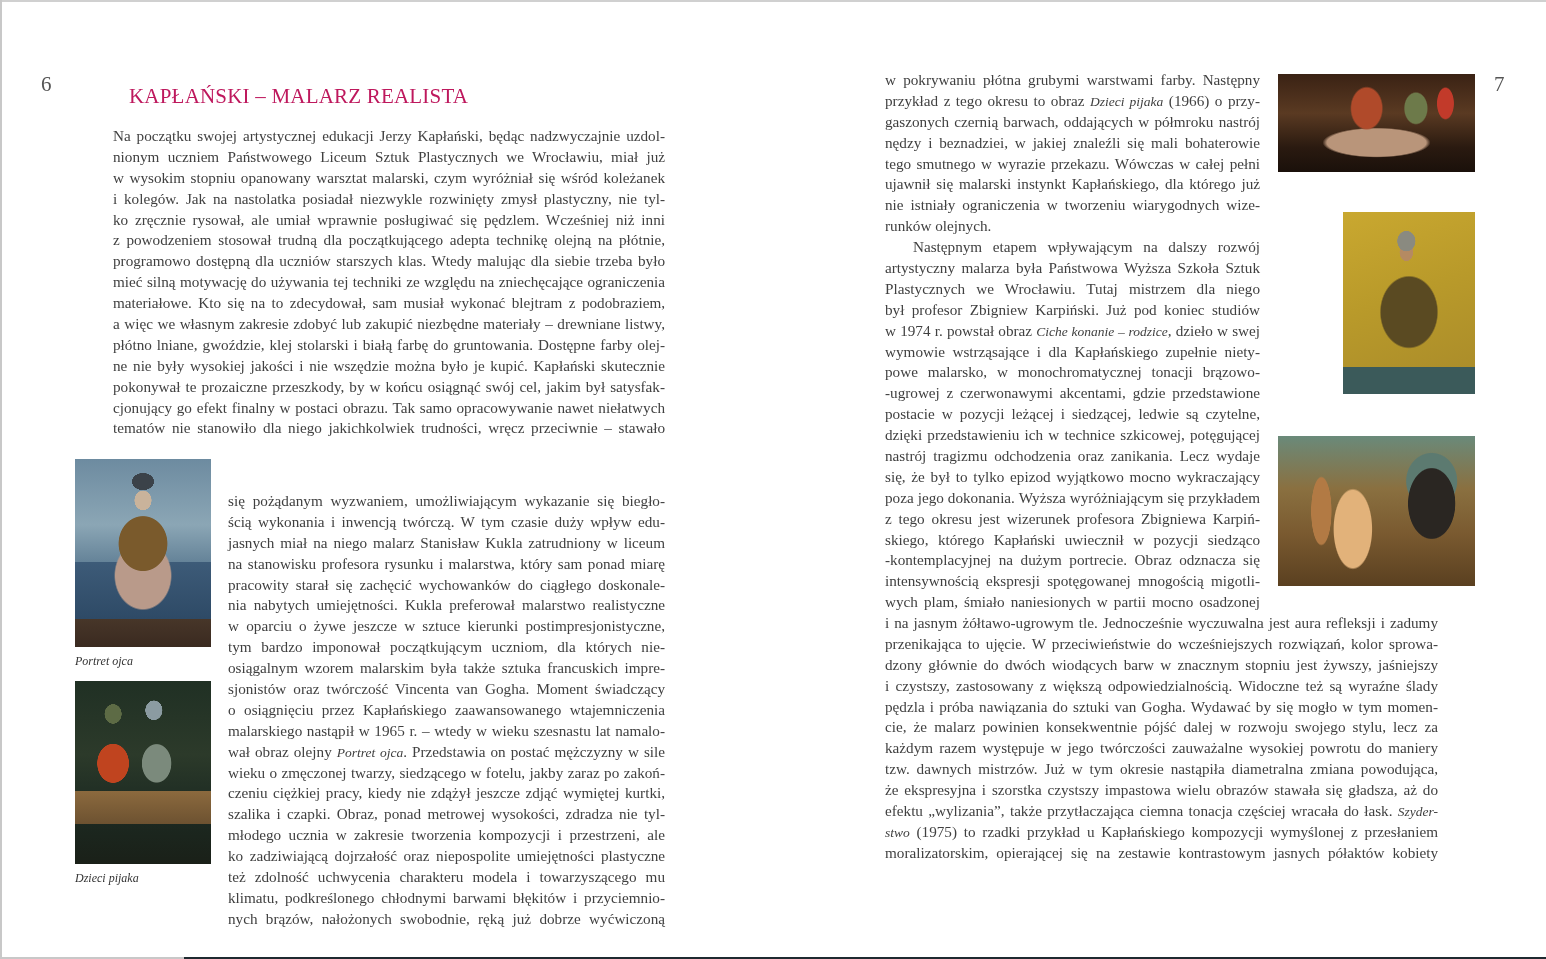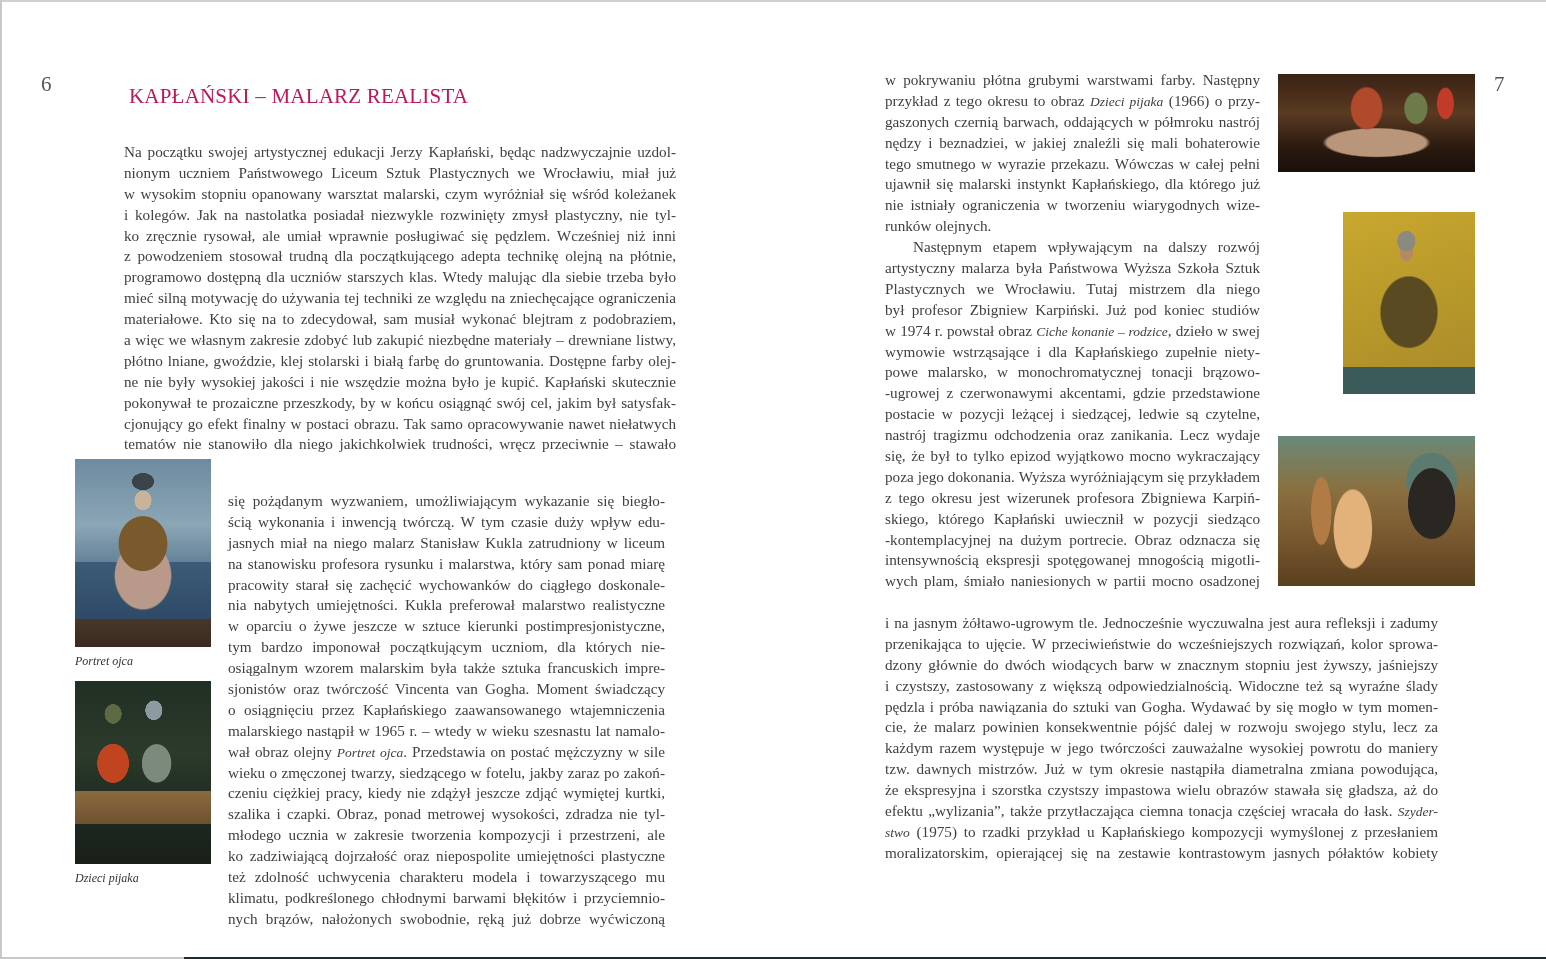--- a/index.html
+++ b/index.html
@@ -88,21 +88,21 @@
 
 <div class="frame-top"></div>
 <div class="frame-left"></div>
 <div class="frame-bottom-l"></div>
 <div class="frame-bottom-d"></div>
 
 <div>
   <div class="page-number pn-left">6</div>
   <h1 class="chapter-title">KAPŁAŃSKI – MALARZ REALISTA</h1>
 
-  <div class="text-block" id="left-wide" style="left:113px; top:142px; width:552px;margin-left:11px;">
+  <div class="text-block" id="left-wide" style="left:113px; top:126px; width:552px;">
       <span class="line">Na początku swojej artystycznej edukacji Jerzy Kapłański, będąc nadzwyczajnie uzdol-</span>
       <span class="line">nionym uczniem Państwowego Liceum Sztuk Plastycznych we Wrocławiu, miał już</span>
       <span class="line">w wysokim stopniu opanowany warsztat malarski, czym wyróżniał się wśród koleżanek</span>
       <span class="line">i kolegów. Jak na nastolatka posiadał niezwykle rozwinięty zmysł plastyczny, nie tyl-</span>
       <span class="line">ko zręcznie rysował, ale umiał wprawnie posługiwać się pędzlem. Wcześniej niż inni</span>
       <span class="line">z powodzeniem stosował trudną dla początkującego adepta technikę olejną na płótnie,</span>
       <span class="line">programowo dostępną dla uczniów starszych klas. Wtedy malując dla siebie trzeba było</span>
       <span class="line">mieć silną motywację do używania tej techniki ze względu na zniechęcające ograniczenia</span>
       <span class="line">materiałowe. Kto się na to zdecydował, sam musiał wykonać blejtram z podobraziem,</span>
       <span class="line">a więc we własnym zakresie zdobyć lub zakupić niezbędne materiały – drewniane listwy,</span>
@@ -160,20 +160,21 @@
       <span class="line last">runków olejnych.</span>
       <span class="line indent">Następnym etapem wpływającym na dalszy rozwój</span>
       <span class="line">artystyczny malarza była Państwowa Wyższa Szkoła Sztuk</span>
       <span class="line">Plastycznych we Wrocławiu. Tutaj mistrzem dla niego</span>
       <span class="line">był profesor Zbigniew Karpiński. Już pod koniec studiów</span>
       <span class="line"><span>w 1974 r. powstał obraz </span><span class="ital">Ciche konanie – rodzice</span><span>, dzieło w swej</span></span>
       <span class="line">wymowie wstrząsające i dla Kapłańskiego zupełnie niety-</span>
       <span class="line">powe malarsko, w monochromatycznej tonacji brązowo-</span>
       <span class="line">-ugrowej z czerwonawymi akcentami, gdzie przedstawione</span>
       <span class="line">postacie w pozycji leżącej i siedzącej, ledwie są czytelne,</span>
+      <span class="line">dzięki przedstawieniu ich w technice szkicowej, potęgującej</span>
       <span class="line">nastrój tragizmu odchodzenia oraz zanikania. Lecz wydaje</span>
       <span class="line">się, że był to tylko epizod wyjątkowo mocno wykraczający</span>
       <span class="line">poza jego dokonania. Wyższa wyróżniającym się przykładem</span>
       <span class="line">z tego okresu jest wizerunek profesora Zbigniewa Karpiń-</span>
       <span class="line">skiego, którego Kapłański uwiecznił w pozycji siedząco</span>
       <span class="line">-kontemplacyjnej na dużym portrecie. Obraz odznacza się</span>
       <span class="line">intensywnością ekspresji spotęgowanej mnogością migotli-</span>
       <span class="line">wych plam, śmiało naniesionych w partii mocno osadzonej</span>
     </div>
   <div class="text-block" id="right-wide" style="left:885px; top:613px; width:553px;">

